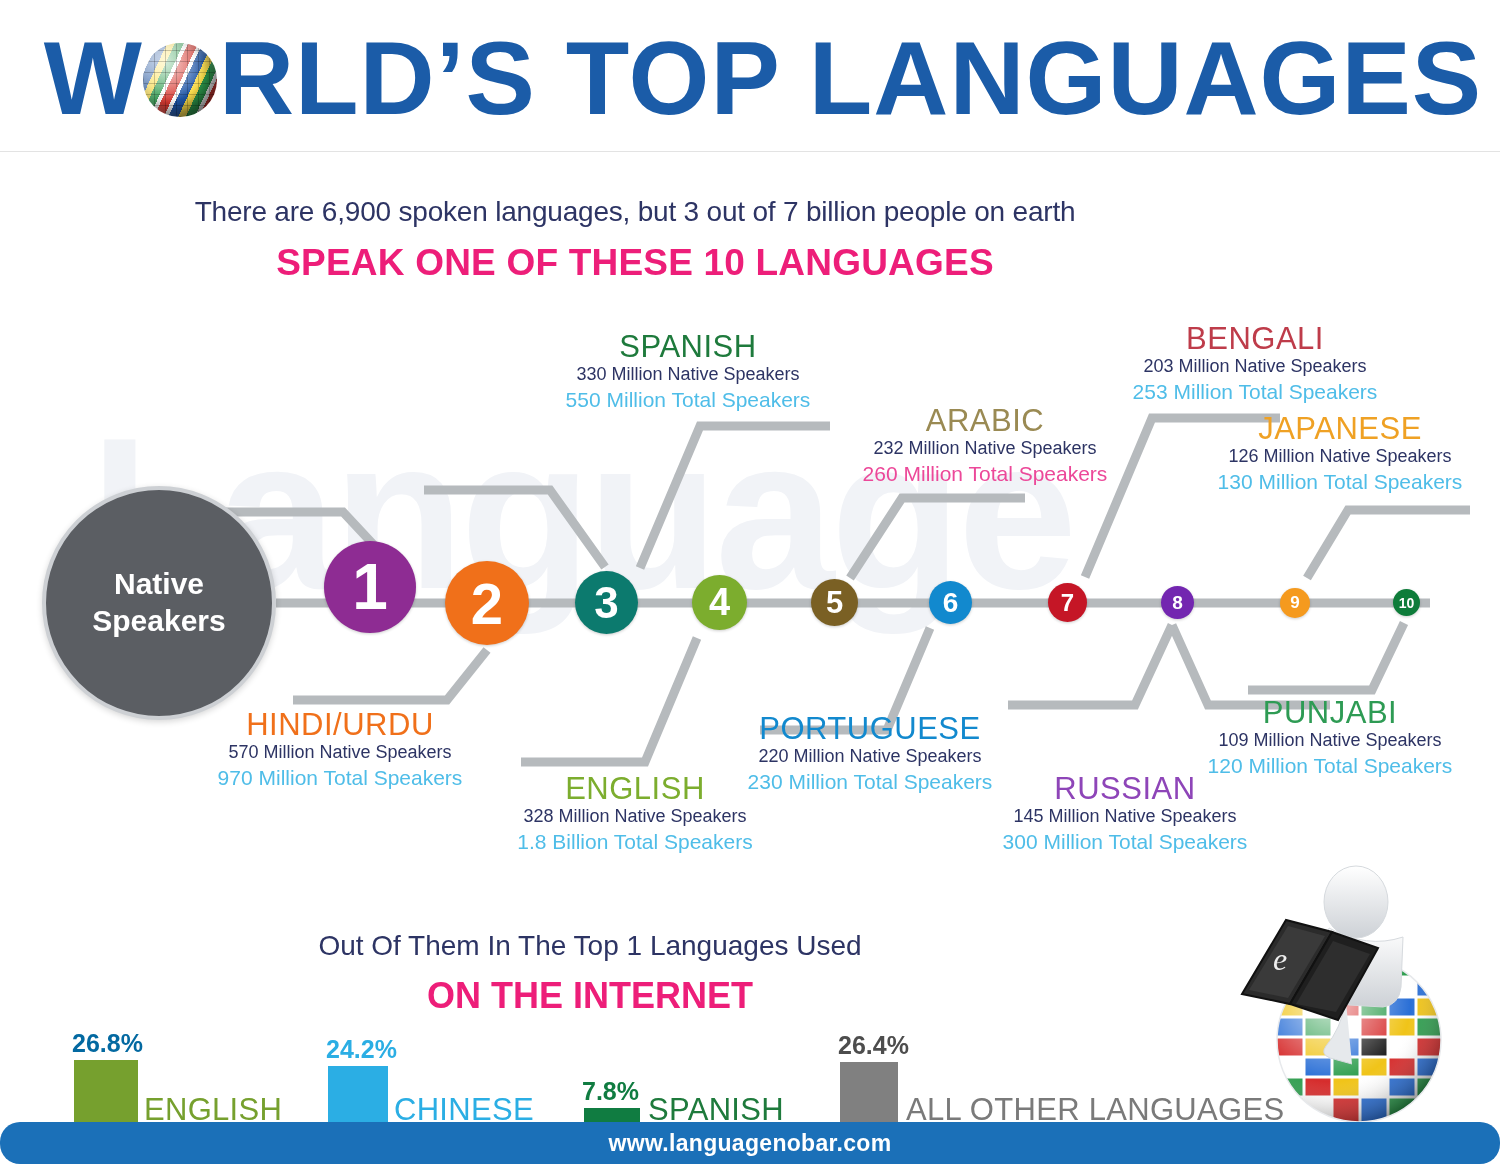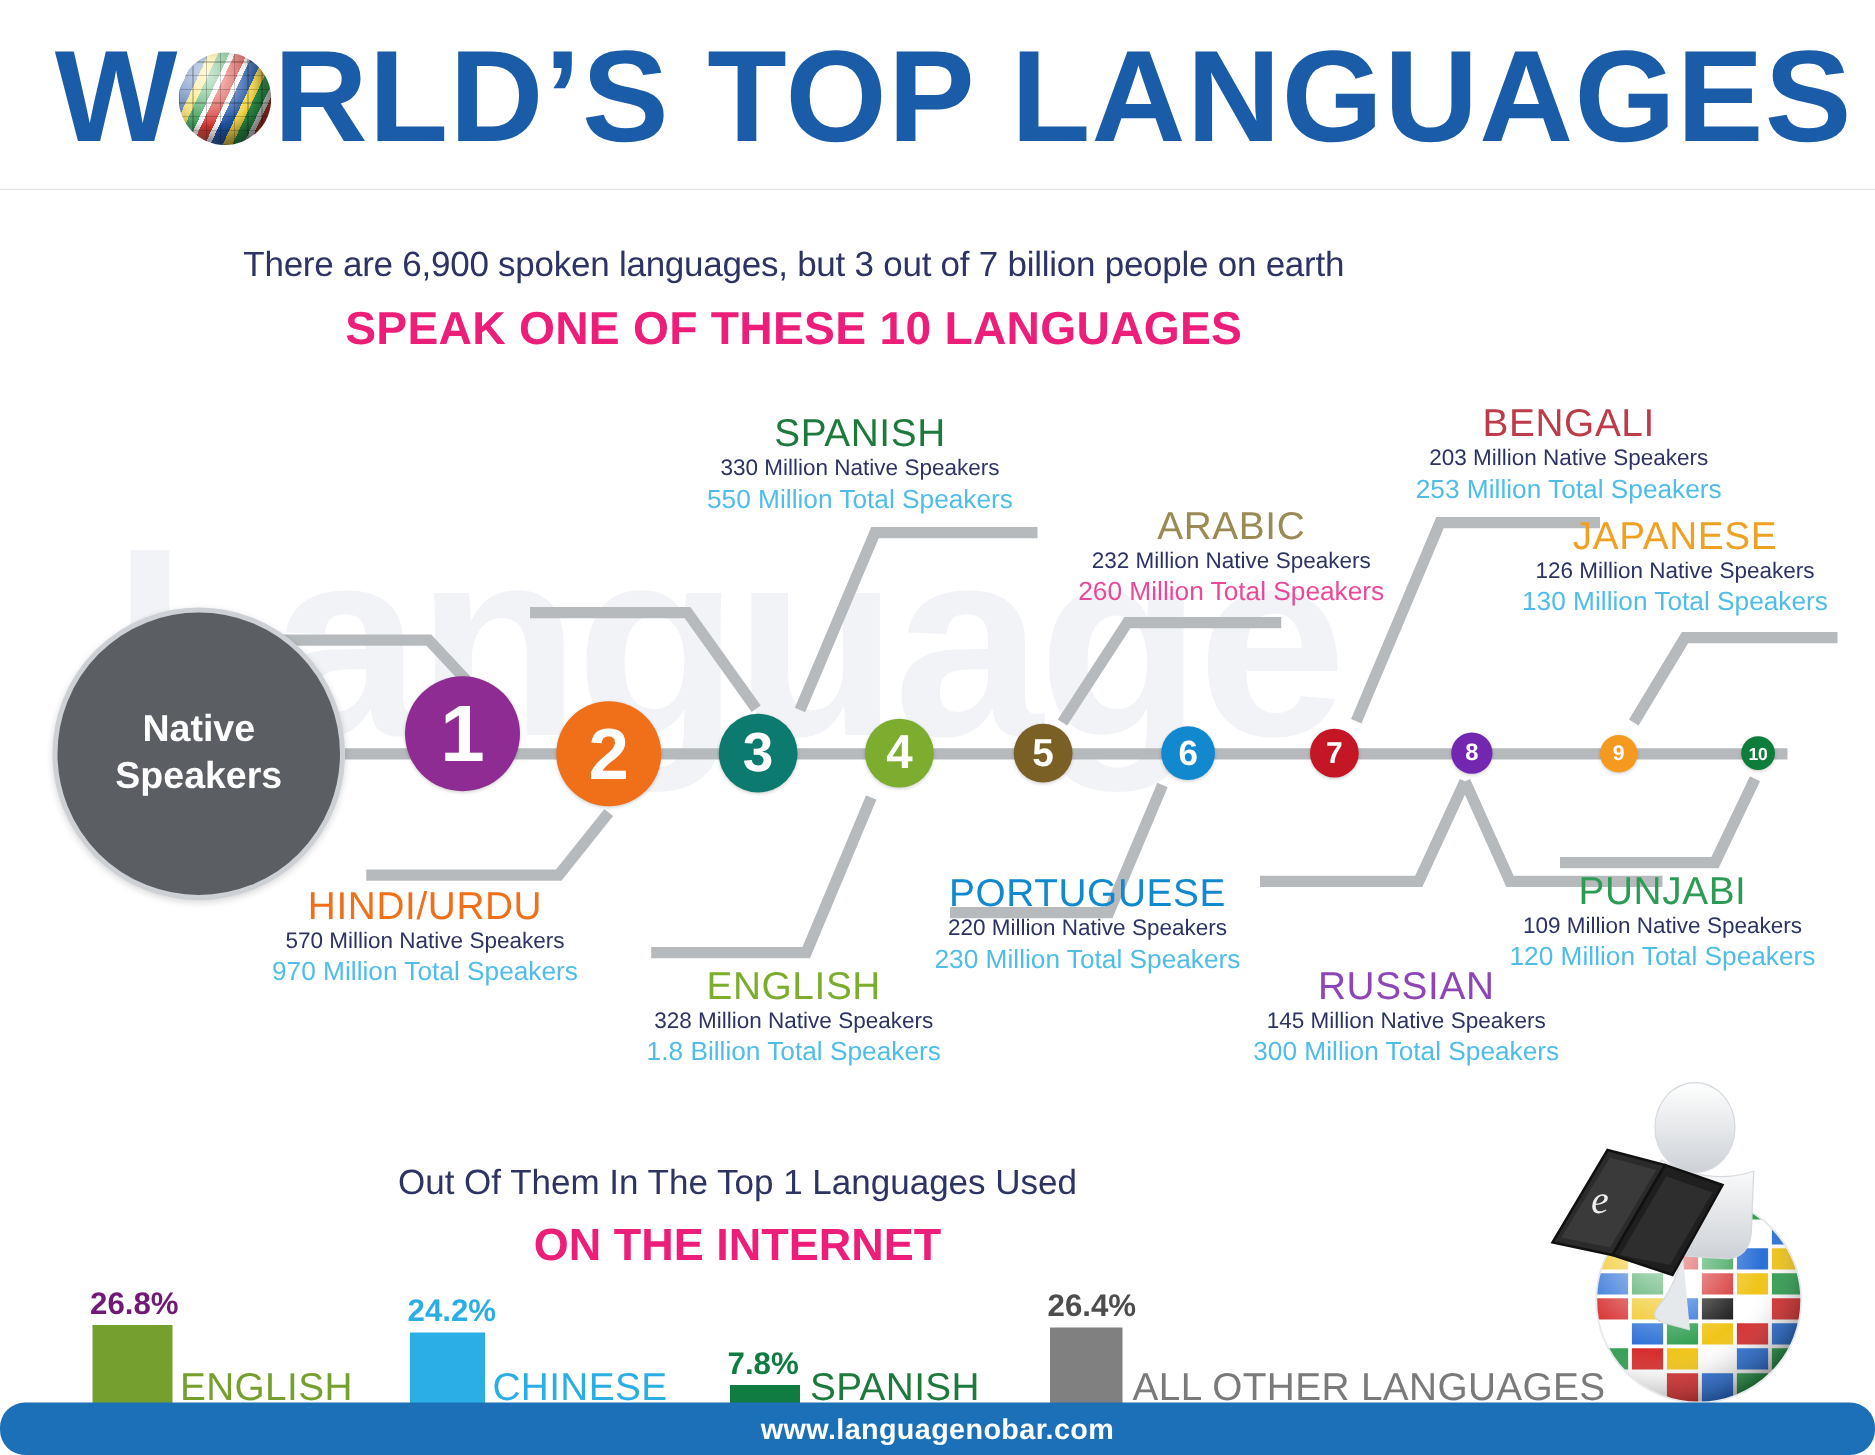--- a/index.html
+++ b/index.html
@@ -258,21 +258,21 @@
     <div class="nat" style="color: rgb(45, 52, 100);">570 Million Native Speakers</div>
     <div class="tot" style="color: rgb(79, 189, 232);">970 Million Total Speakers</div>
   </div>
 
   <div class="lbl center" style="left:440px;top:472px;width:390px;">
     <div class="name" style="color: rgb(124, 173, 46);">ENGLISH</div>
     <div class="nat" style="color: rgb(45, 52, 100);">328 Million Native Speakers</div>
     <div class="tot" style="color: rgb(79, 189, 232);">1.8 Billion Total Speakers</div>
   </div>
 
-  <div class="lbl center" style="left:660px;top:398px;width:420px;">
+  <div class="lbl center" style="left:660px;top:412px;width:420px;">
     <div class="name" style="color: rgb(18, 137, 206);">PORTUGUESE</div>
     <div class="nat" style="color: rgb(45, 52, 100);">220 Million Native Speakers</div>
     <div class="tot" style="color: rgb(79, 189, 232);">230 Million Total Speakers</div>
   </div>
 
   <div class="lbl center" style="left:920px;top:472px;width:410px;">
     <div class="name" style="color: rgb(142, 69, 184);">RUSSIAN</div>
     <div class="nat" style="color: rgb(45, 52, 100);">145 Million Native Speakers</div>
     <div class="tot" style="color: rgb(79, 189, 232);">300 Million Total Speakers</div>
   </div>
@@ -283,21 +283,21 @@
     <div class="tot" style="color: rgb(79, 189, 232);">120 Million Total Speakers</div>
   </div>
 </div>
 
 <div class="net1">Out Of Them In The Top 1 Languages Used</div>
 <div class="net2">ON THE INTERNET</div>
 
 <div class="bars">
 
   <div class="bargroup" style="left:72px;">
-    <div class="barpct" style="left:0px;bottom:72px;color:#701a75;margin-top:13px;">26.8%</div>
+    <div class="barpct" style="left:0px;bottom:72px;color:#0369a1;margin-top:13px;">26.8%</div>
     <div class="barrect" style="left:2px;bottom:0;width:64px;height:70px;background:#76A02E;"></div>
     <div class="barname" style="left:72px;color:#76A02E;">ENGLISH</div>
   </div>
 
   <div class="bargroup" style="left:326px;">
     <div class="barpct" style="left:0px;bottom:66px;color:#2BAEE4;">24.2%</div>
     <div class="barrect" style="left:2px;bottom:0;width:60px;height:64px;background:#2BAEE4;"></div>
     <div class="barname" style="left:68px;color:#2BAEE4;">CHINESE</div>
   </div>
 

